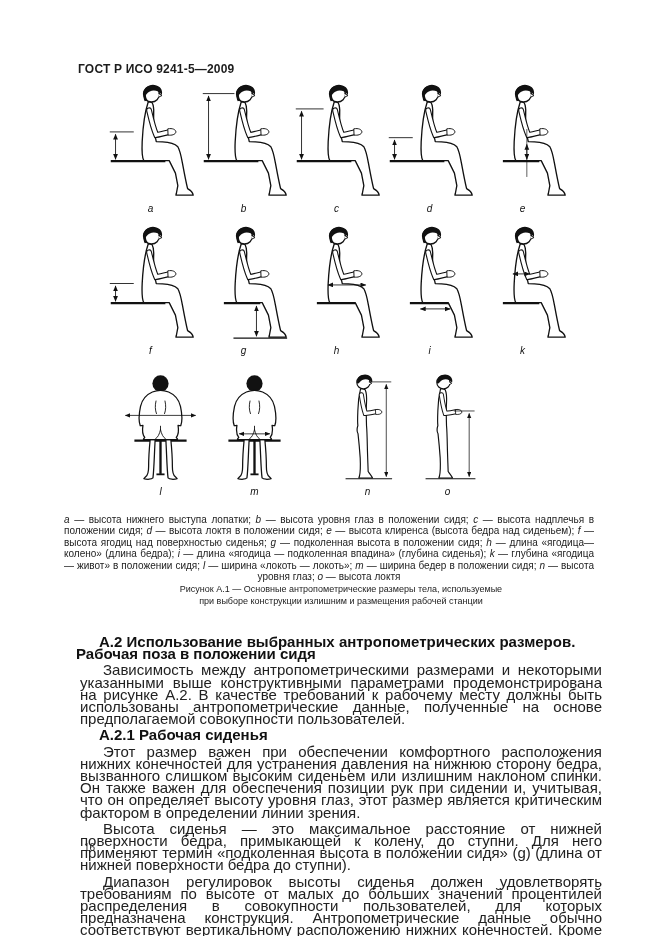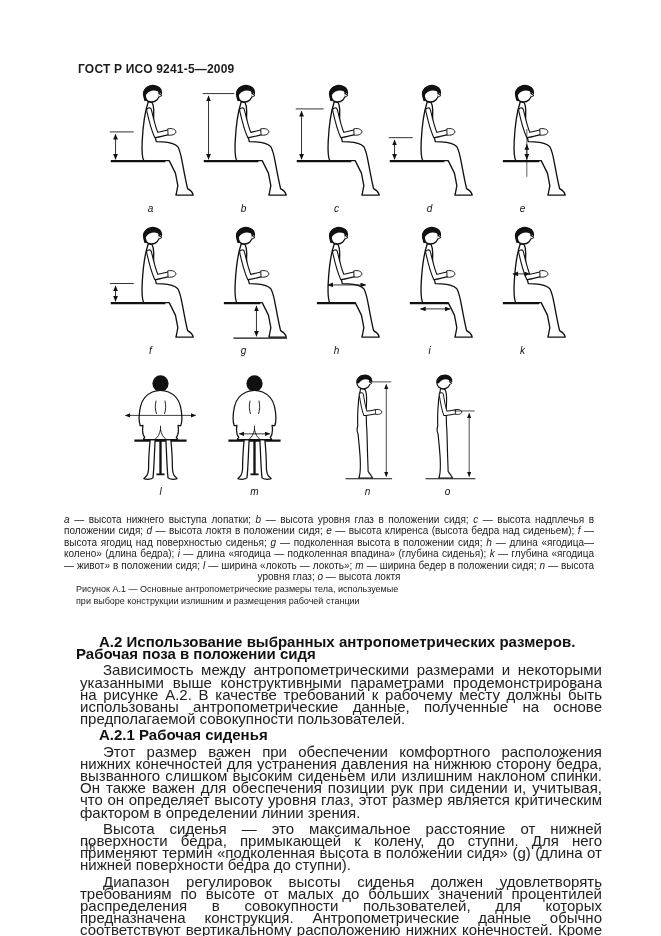--- a/index.html
+++ b/index.html
@@ -24,21 +24,21 @@
   .limb-i{fill:none;stroke:#fff;stroke-width:3.9;stroke-linecap:round;}
   .bench{stroke:#111;stroke-width:2.4;}
   .floor{stroke:#111;stroke-width:1.3;}
   .tick{stroke:#111;stroke-width:0.9;}
   .dim{stroke:#111;stroke-width:0.9;marker-start:url(#ah);marker-end:url(#ah);}
   .dimend{stroke:#111;stroke-width:0.9;marker-end:url(#ah);}
   .hairline{stroke:#111;stroke-width:0.7;}
   .support{stroke:#111;stroke-width:2.6;}
   .supbase{stroke:#111;stroke-width:2;}
   .legend{position:absolute;left:64px;top:514px;width:530px;font-size:10px;line-height:11.4px;text-align:justify;text-align-last:center;color:#222;}
-  .fcap{position:absolute;left:76px;top:583px;width:530px;text-align:left;font-size:9px;line-height:12px;color:#222;}
+  .fcap{position:absolute;left:76px;top:583px;width:530px;text-align:center;font-size:9px;line-height:12px;color:#222;}
   .content{position:absolute;left:76px;top:635px;width:530px;font-size:15px;line-height:12.2px;color:#222;}
   .content .h{font-weight:bold;text-indent:23px;margin:1px 0 1px 0;color:#111;}
   .content .para{margin:4px;text-align:justify;text-indent:23px;}
   .pnum{position:absolute;left:84px;top:842px;font-size:10px;color:#222;}
   .spacer{width:22px;height:10px;}
   .defsvg{position:absolute;width:0;height:0;overflow:hidden;}
 </style>
 </head>
 <body>
 

